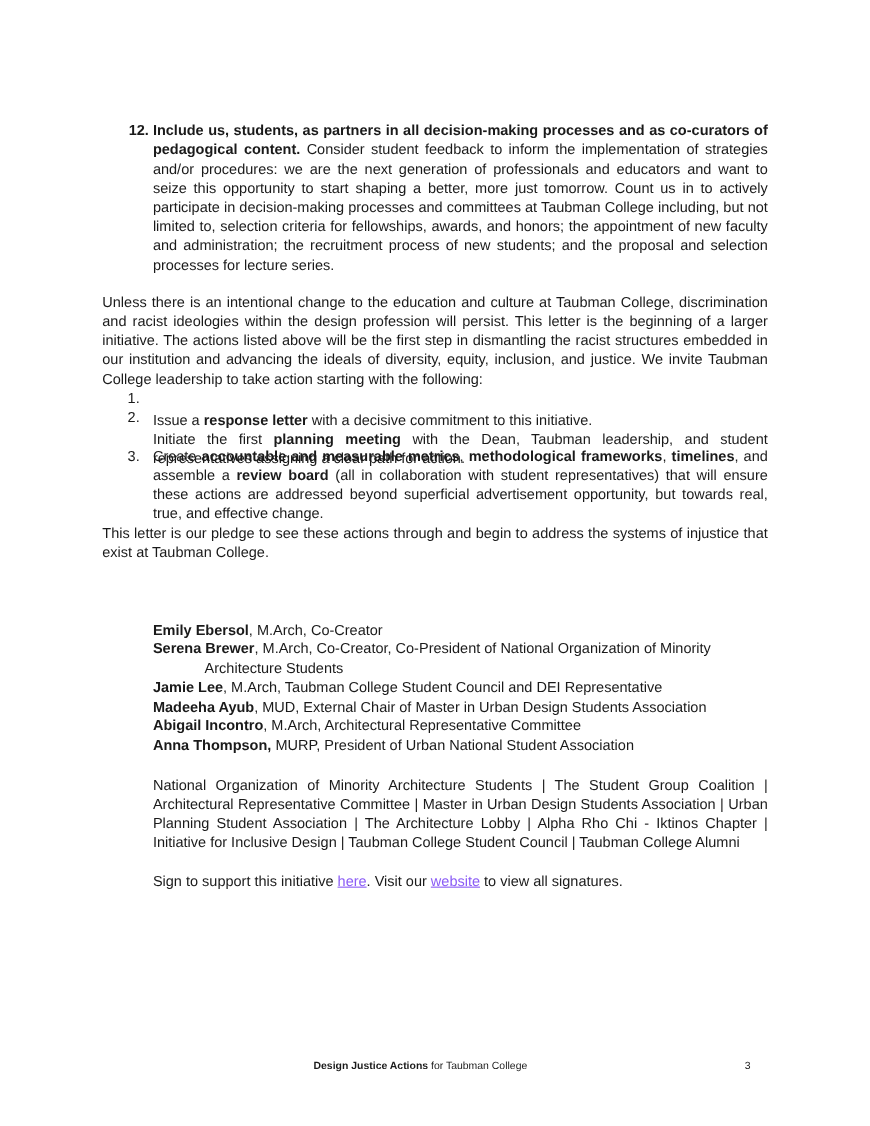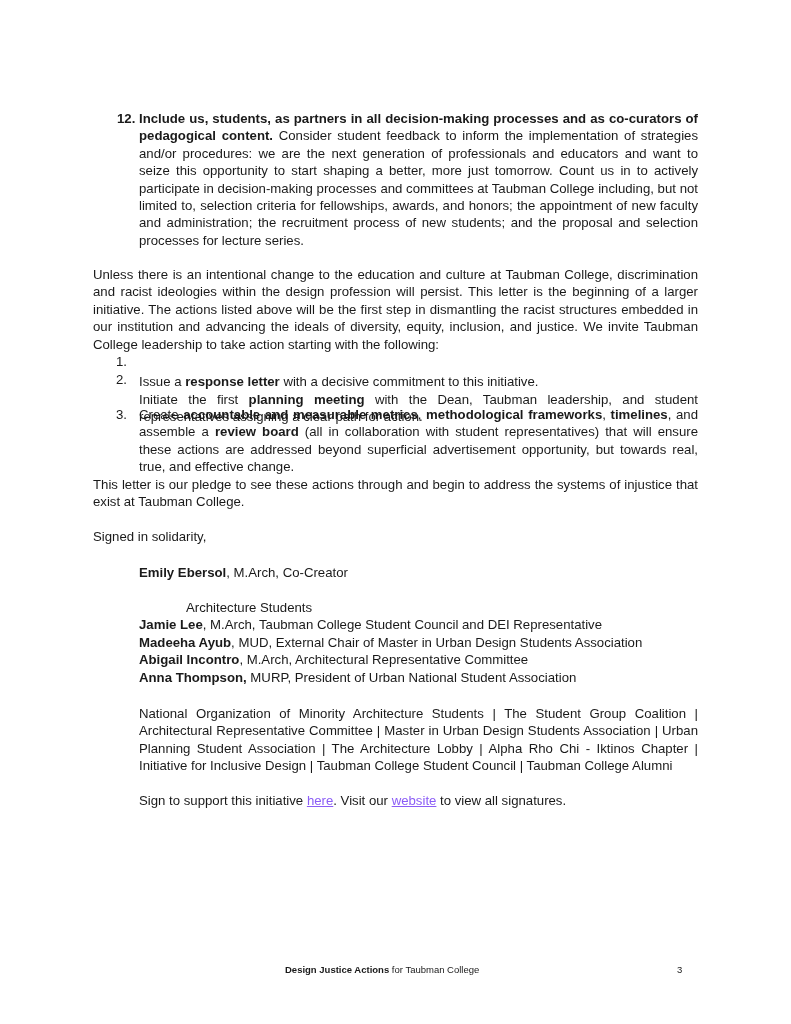--- a/index.html
+++ b/index.html
@@ -34,23 +34,23 @@
   <div class="olist" style="top:353px;margin-top:20px;"><span>Issue a </span><b>response letter</b><span> with a decisive commitment to this initiative.</span></div>
 
   <span class="onum" style="top:371px;">2.</span>
   <div class="olist" style="top:371px;margin-top:20px;"><span>Initiate the first </span><b>planning meeting</b><span> with the Dean, Taubman leadership, and student representatives assigning a clear path for action.</span></div>
 
   <span class="onum" style="top:406px;">3.</span>
   <div class="olist" style="top:406px;"><span>Create </span><b>accountable and measurable metrics</b><span>, </span><b>methodological frameworks</b><span>, </span><b>timelines</b><span>, and assemble a </span><b>review board</b><span>  (all in collaboration with student representatives) that will ensure these actions are addressed beyond superficial advertisement opportunity, but towards real, true, and effective change.</span></div>
 
   <div class="p" style="top:476px;">This letter is our pledge to see these actions through and begin to address the systems of injustice that exist at Taubman College.</div>
 
-  <div class="p" style="top:528px;">Signed in solidarity,</div>
 
   <div class="sig" style="top:564px;"><b>Emily Ebersol</b><span>, M.Arch, Co-Creator</span></div>
+  <div class="sig" style="top:581px;"><b>Serena Brewer</b><span>, M.Arch, Co-Creator, Co-President of National Organization of Minority</span></div>
   <div class="sig-indent" style="top:599px;">Architecture Students</div>
   <div class="sig" style="top:616px;"><b>Jamie Lee</b><span>, M.Arch, Taubman College Student Council and DEI Representative</span></div>
   <div class="sig" style="top:634px;"><b>Madeeha Ayub</b><span>, MUD, External Chair of Master in Urban Design Students Association</span></div>
   <div class="sig" style="top:651px;"><b>Abigail Incontro</b><span>, M.Arch, Architectural Representative Committee</span></div>
   <div class="sig" style="top:669px;"><b>Anna Thompson,</b><span> MURP, President of Urban National Student Association</span></div>
 
   <div class="orgs">National Organization of Minority Architecture Students | The Student Group Coalition | Architectural Representative Committee | Master in Urban Design Students Association | Urban Planning Student Association | The Architecture Lobby | Alpha Rho Chi - Iktinos Chapter | Initiative for Inclusive Design | Taubman College Student Council | Taubman College Alumni</div>
 
   <div class="support"><span>Sign to support this initiative </span><a class="link">here</a><span>. Visit our </span><a class="link">website</a><span> to view all signatures.</span></div>
 

